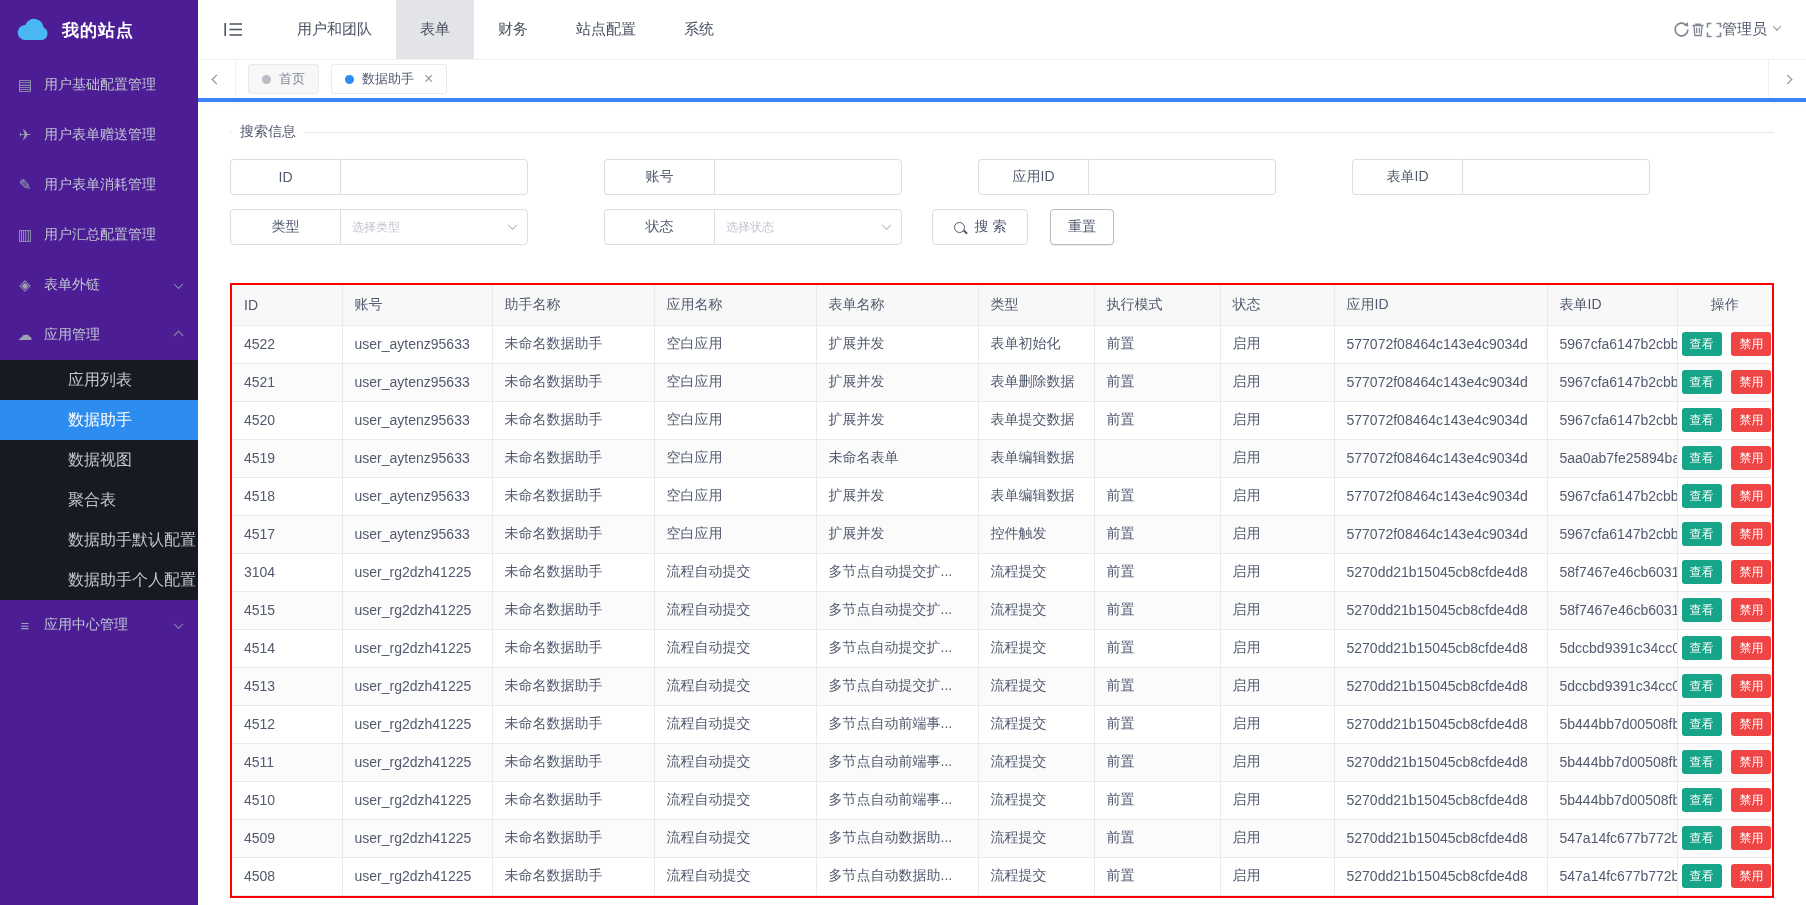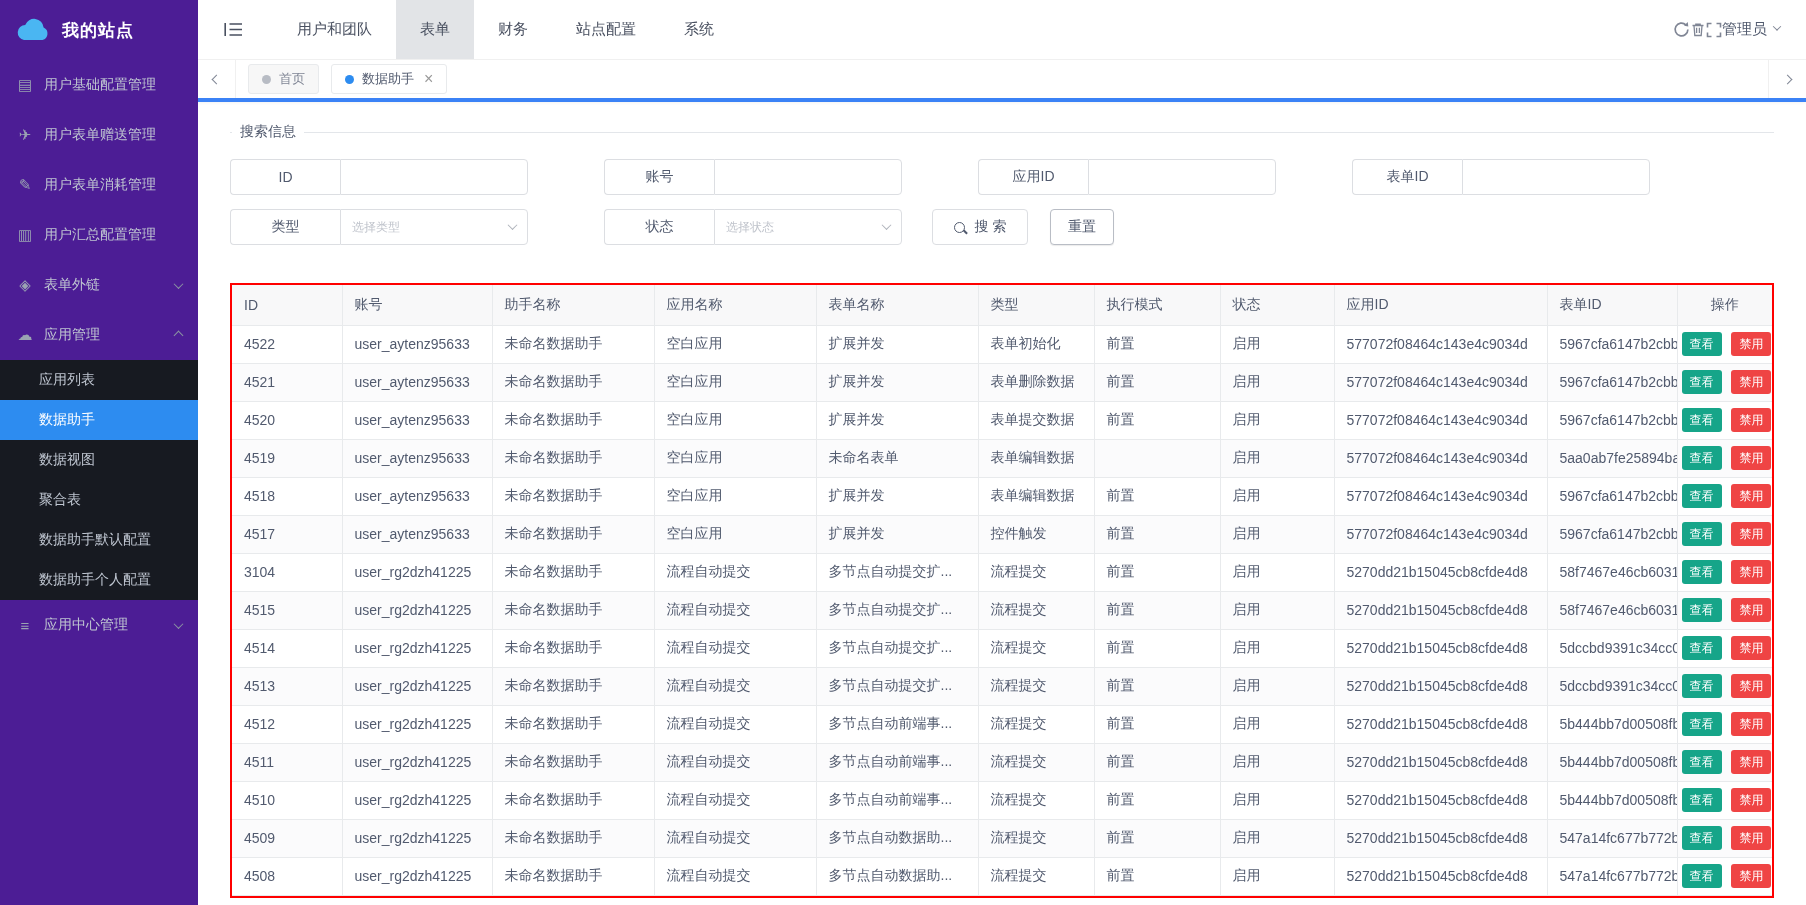--- a/index.html
+++ b/index.html
@@ -13,21 +13,21 @@
   .logo-name { color:#fff; font-size:17px; font-weight:bold; letter-spacing:1px; white-space:nowrap; }
   .menu-item { height:50px; display:flex; align-items:center; gap:10px; padding:0 16px; font-size:14px; cursor:pointer; white-space:nowrap; }
   .menu-icon { width:18px; text-align:center; font-size:15px; color:#9aa3b2; flex-shrink:0; }
   .chev { width:7px; height:7px; border-right:1.5px solid currentColor; border-bottom:1.5px solid currentColor; display:inline-block; }
   .chev.down { transform:rotate(45deg) translate(-1px,-1px); }
   .chev.up { transform:rotate(-135deg); }
   .chev.left { transform:rotate(135deg); }
   .chev.right { transform:rotate(-45deg); }
   .menu-item .chev { margin-left:auto; color:#8a93a2; }
   .submenu { background:#171a21; }
-  .submenu-item { height:40px; display:flex; align-items:center; padding-left:39px; font-size:14px; cursor:pointer; white-space:nowrap; }
+  .submenu-item { height:40px; display:flex; align-items:center; padding-left:68px; font-size:16px; cursor:pointer; white-space:nowrap; }
   .submenu-item.active { background:#2d8cf0; color:#fff; }
 
   
   .main { flex:1; min-width:0; display:flex; flex-direction:column; background:#fff; }
 
   .topbar { height:60px; flex-shrink:0; display:flex; align-items:center; padding:0 26px; border-bottom:1px solid #f2f2f2; }
   .collapse-btn { margin-right:30px; cursor:pointer; display:flex; align-items:center; }
   .topnav { display:flex; height:100%; }
   .topnav-item { display:flex; align-items:center; padding:0 24px; font-size:15px; color:#495060; cursor:pointer; }
   .topnav-item.active { background:#e2e4e7; }

